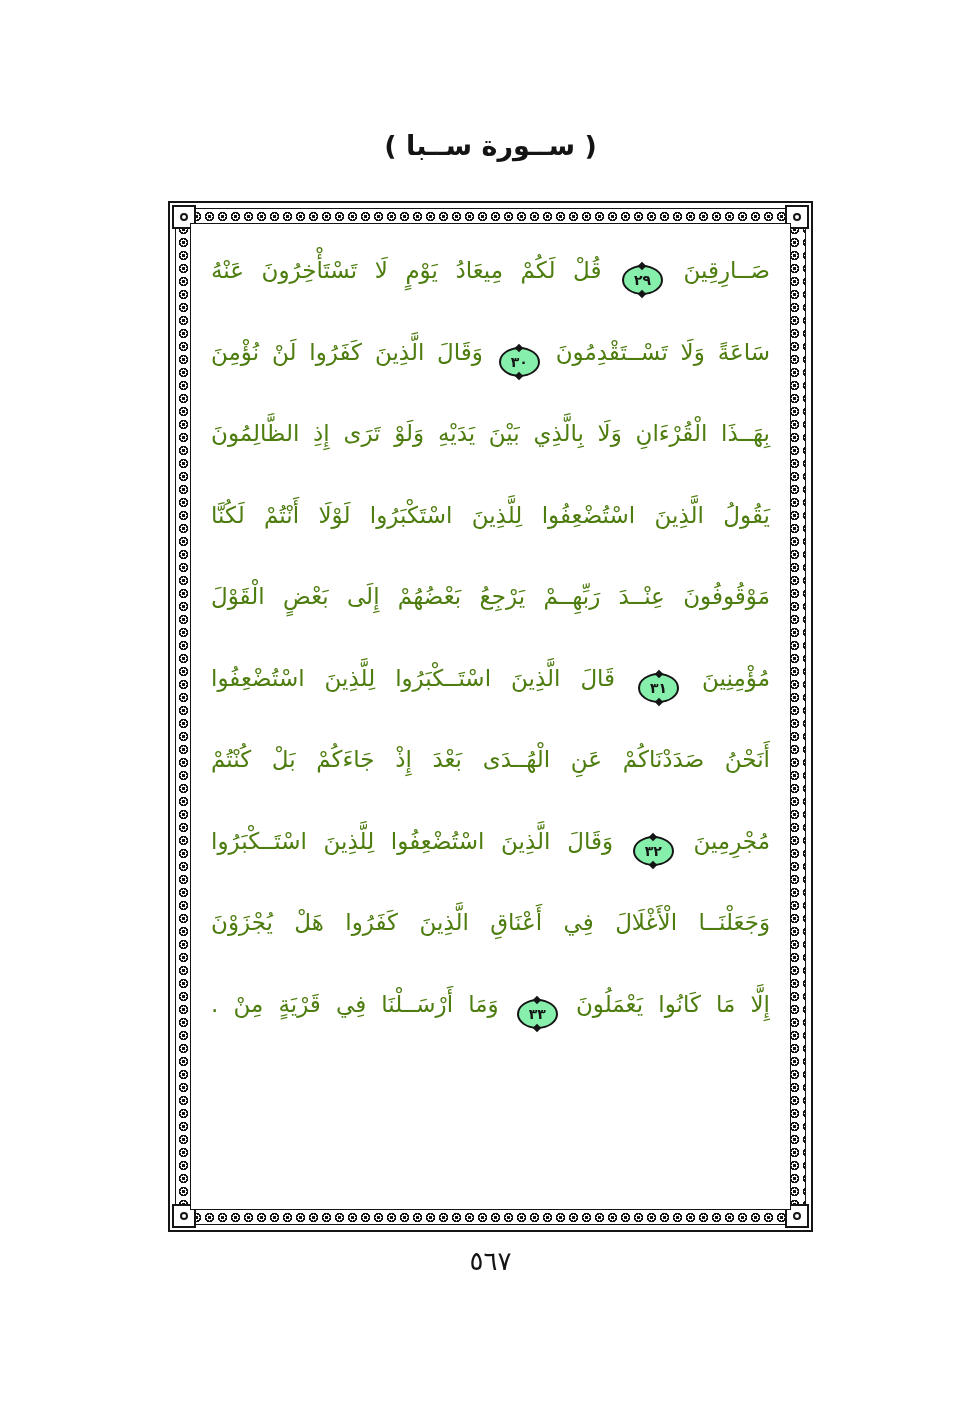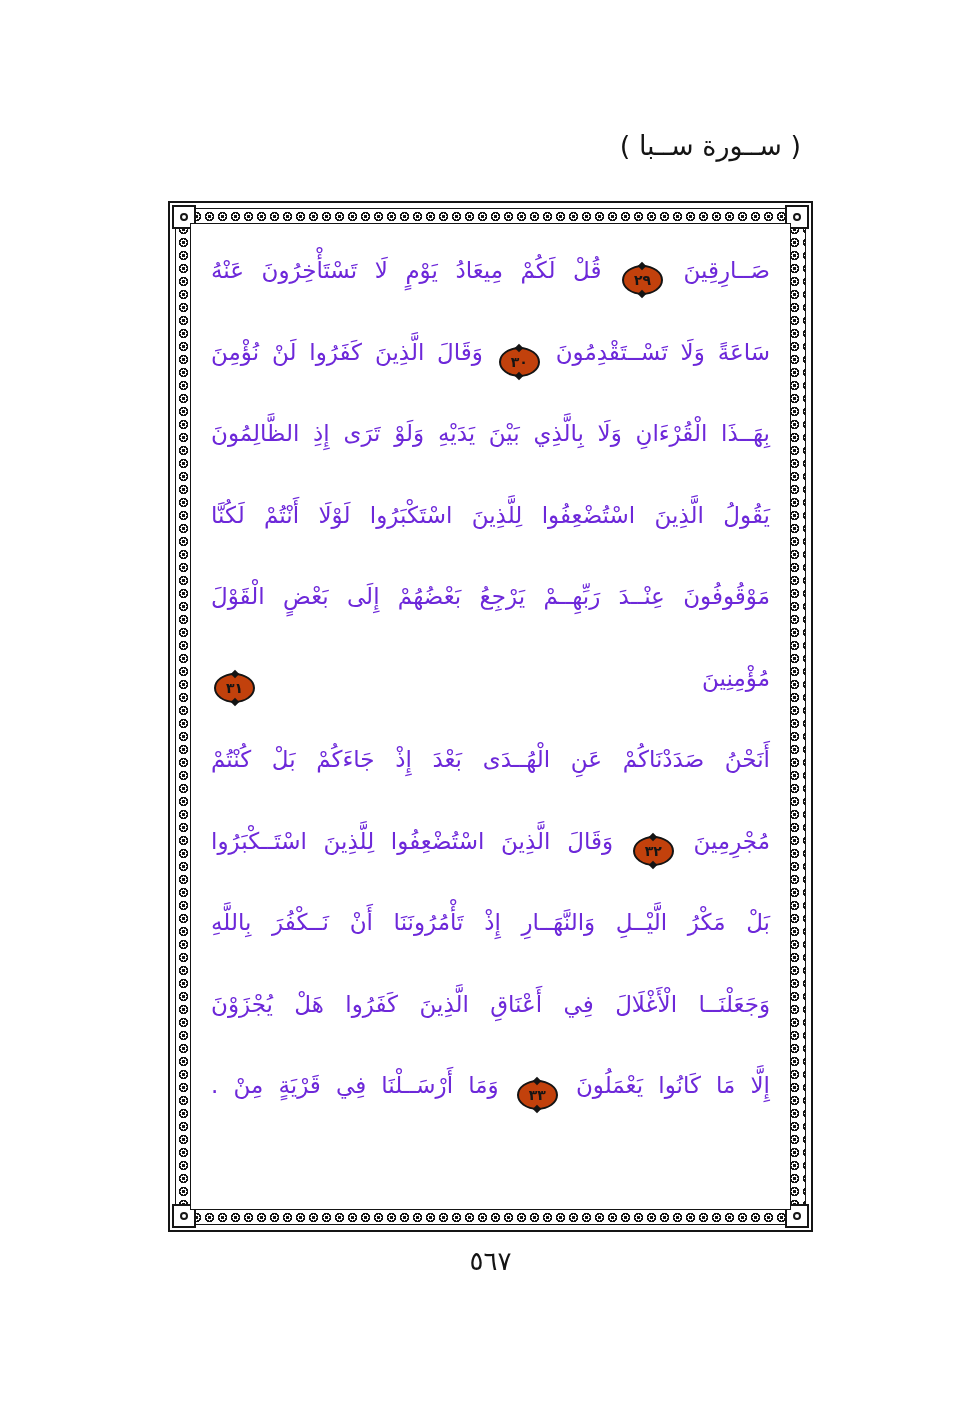--- a/index.html
+++ b/index.html
@@ -6,22 +6,22 @@
   body{
     width:975px;height:1417px;position:relative;
     background:#ffffff;color:#141414;
     font-family:"DejaVu Sans",sans-serif;
     overflow:hidden;
   }
   .page{position:absolute;inset:0;}
 
   
   .surah-header{
-    position:absolute;top:130px;left:156px;width:645px;
-    font-size:27px;font-weight:400;
+    position:absolute;top:130px;left:168px;width:645px;
+    text-align:center;font-size:27px;font-weight:700;
     direction:rtl;letter-spacing:1px;
   }
 
   
   .frame-outer{
     position:absolute;left:168px;top:201px;width:645px;height:1031px;
     border:2px solid #151515;box-sizing:border-box;background:#fff;
   }
   .band{
     position:absolute;inset:5px;
@@ -56,29 +56,29 @@
   .corner.br{right:2px;bottom:2px;}
 
   
   .line{
     height:81.5px;line-height:80px;
     font-size:23px;font-weight:500;
     text-align:justify;text-align-last:justify;
     text-justify:inter-word;
     white-space:normal;overflow:visible;
   }
-  .seg{color:#6d28d9;}
+  .seg{color:#4d7c0f;}
 
   
   .ayah{
     display:inline-flex;align-items:center;justify-content:center;
     width:41px;height:30px;box-sizing:border-box;
     border:2px solid #141414;border-radius:50%;
     position:relative;vertical-align:-7px;margin:0 3px;
-    background:#c2410c;line-height:normal;
+    background:#86efac;line-height:normal;
   }
   .ayah::before,.ayah::after{
     content:'';position:absolute;left:50%;
     width:6px;height:6px;margin-left:-3px;
     background:#141414;transform:rotate(45deg);
   }
   .ayah::before{top:-4px;}
   .ayah::after{bottom:-4px;}
   .ayah-num{
     font-size:14px;font-weight:bold;letter-spacing:-1px;
@@ -111,26 +111,25 @@
             <span class="ayah-num">٢٩</span>
           </span> <span class="seg">قُلْ لَكُمْ مِيعَادُ يَوْمٍ لَا تَسْتَأْخِرُونَ عَنْهُ</span> </div>
         <div class="line"><span class="seg">سَاعَةً وَلَا تَسْــتَقْدِمُونَ</span> <span class="ayah">
             <span class="ayah-num">٣٠</span>
           </span> <span class="seg">وَقَالَ الَّذِينَ كَفَرُوا لَنْ نُؤْمِنَ</span> </div>
         <div class="line"><span class="seg">بِهَــذَا الْقُرْءَانِ وَلَا بِالَّذِي بَيْنَ يَدَيْهِ وَلَوْ تَرَى إِذِ الظَّالِمُونَ</span> </div>
         <div class="line"><span class="seg">يَقُولُ الَّذِينَ اسْتُضْعِفُوا لِلَّذِينَ اسْتَكْبَرُوا لَوْلَا أَنْتُمْ لَكُنَّا</span> </div>
         <div class="line"><span class="seg">مَوْقُوفُونَ عِنْــدَ رَبِّهِــمْ يَرْجِعُ بَعْضُهُمْ إِلَى بَعْضٍ الْقَوْلَ</span> </div>
         <div class="line"><span class="seg">مُؤْمِنِينَ</span> <span class="ayah">
             <span class="ayah-num">٣١</span>
-          </span>  </div>
+          </span> <span class="seg">قَالَ الَّذِينَ اسْتَــكْبَرُوا لِلَّذِينَ اسْتُضْعِفُوا</span> </div>
         <div class="line"><span class="seg">أَنَحْنُ صَدَدْنَاكُمْ عَنِ الْهُــدَى بَعْدَ إِذْ جَاءَكُمْ بَلْ كُنْتُمْ</span> </div>
         <div class="line"><span class="seg">مُجْرِمِينَ</span> <span class="ayah">
             <span class="ayah-num">٣٢</span>
           </span> <span class="seg">وَقَالَ الَّذِينَ اسْتُضْعِفُوا لِلَّذِينَ اسْتَــكْبَرُوا</span> </div>
-        <div class="line"><span class="seg">بَلْ مَكْرُ الَّيْــلِ وَالنَّهَــارِ إِذْ تَأْمُرُونَنَا أَنْ نَــكْفُرَ بِاللَّهِ</span> </div>
         <div class="line"><span class="seg">وَجَعَلْنَــا الْأَغْلَالَ فِي أَعْنَاقِ الَّذِينَ كَفَرُوا هَلْ يُجْزَوْنَ</span> </div>
         <div class="line"><span class="seg">إِلَّا مَا كَانُوا يَعْمَلُونَ</span> <span class="ayah">
             <span class="ayah-num">٣٣</span>
           </span> <span class="seg">وَمَا أَرْسَــلْنَا فِي قَرْيَةٍ مِنْ .</span> </div>
       </div>
   </div>
 
   <div class="page-number">٥٦٧</div>
 
 </div>

